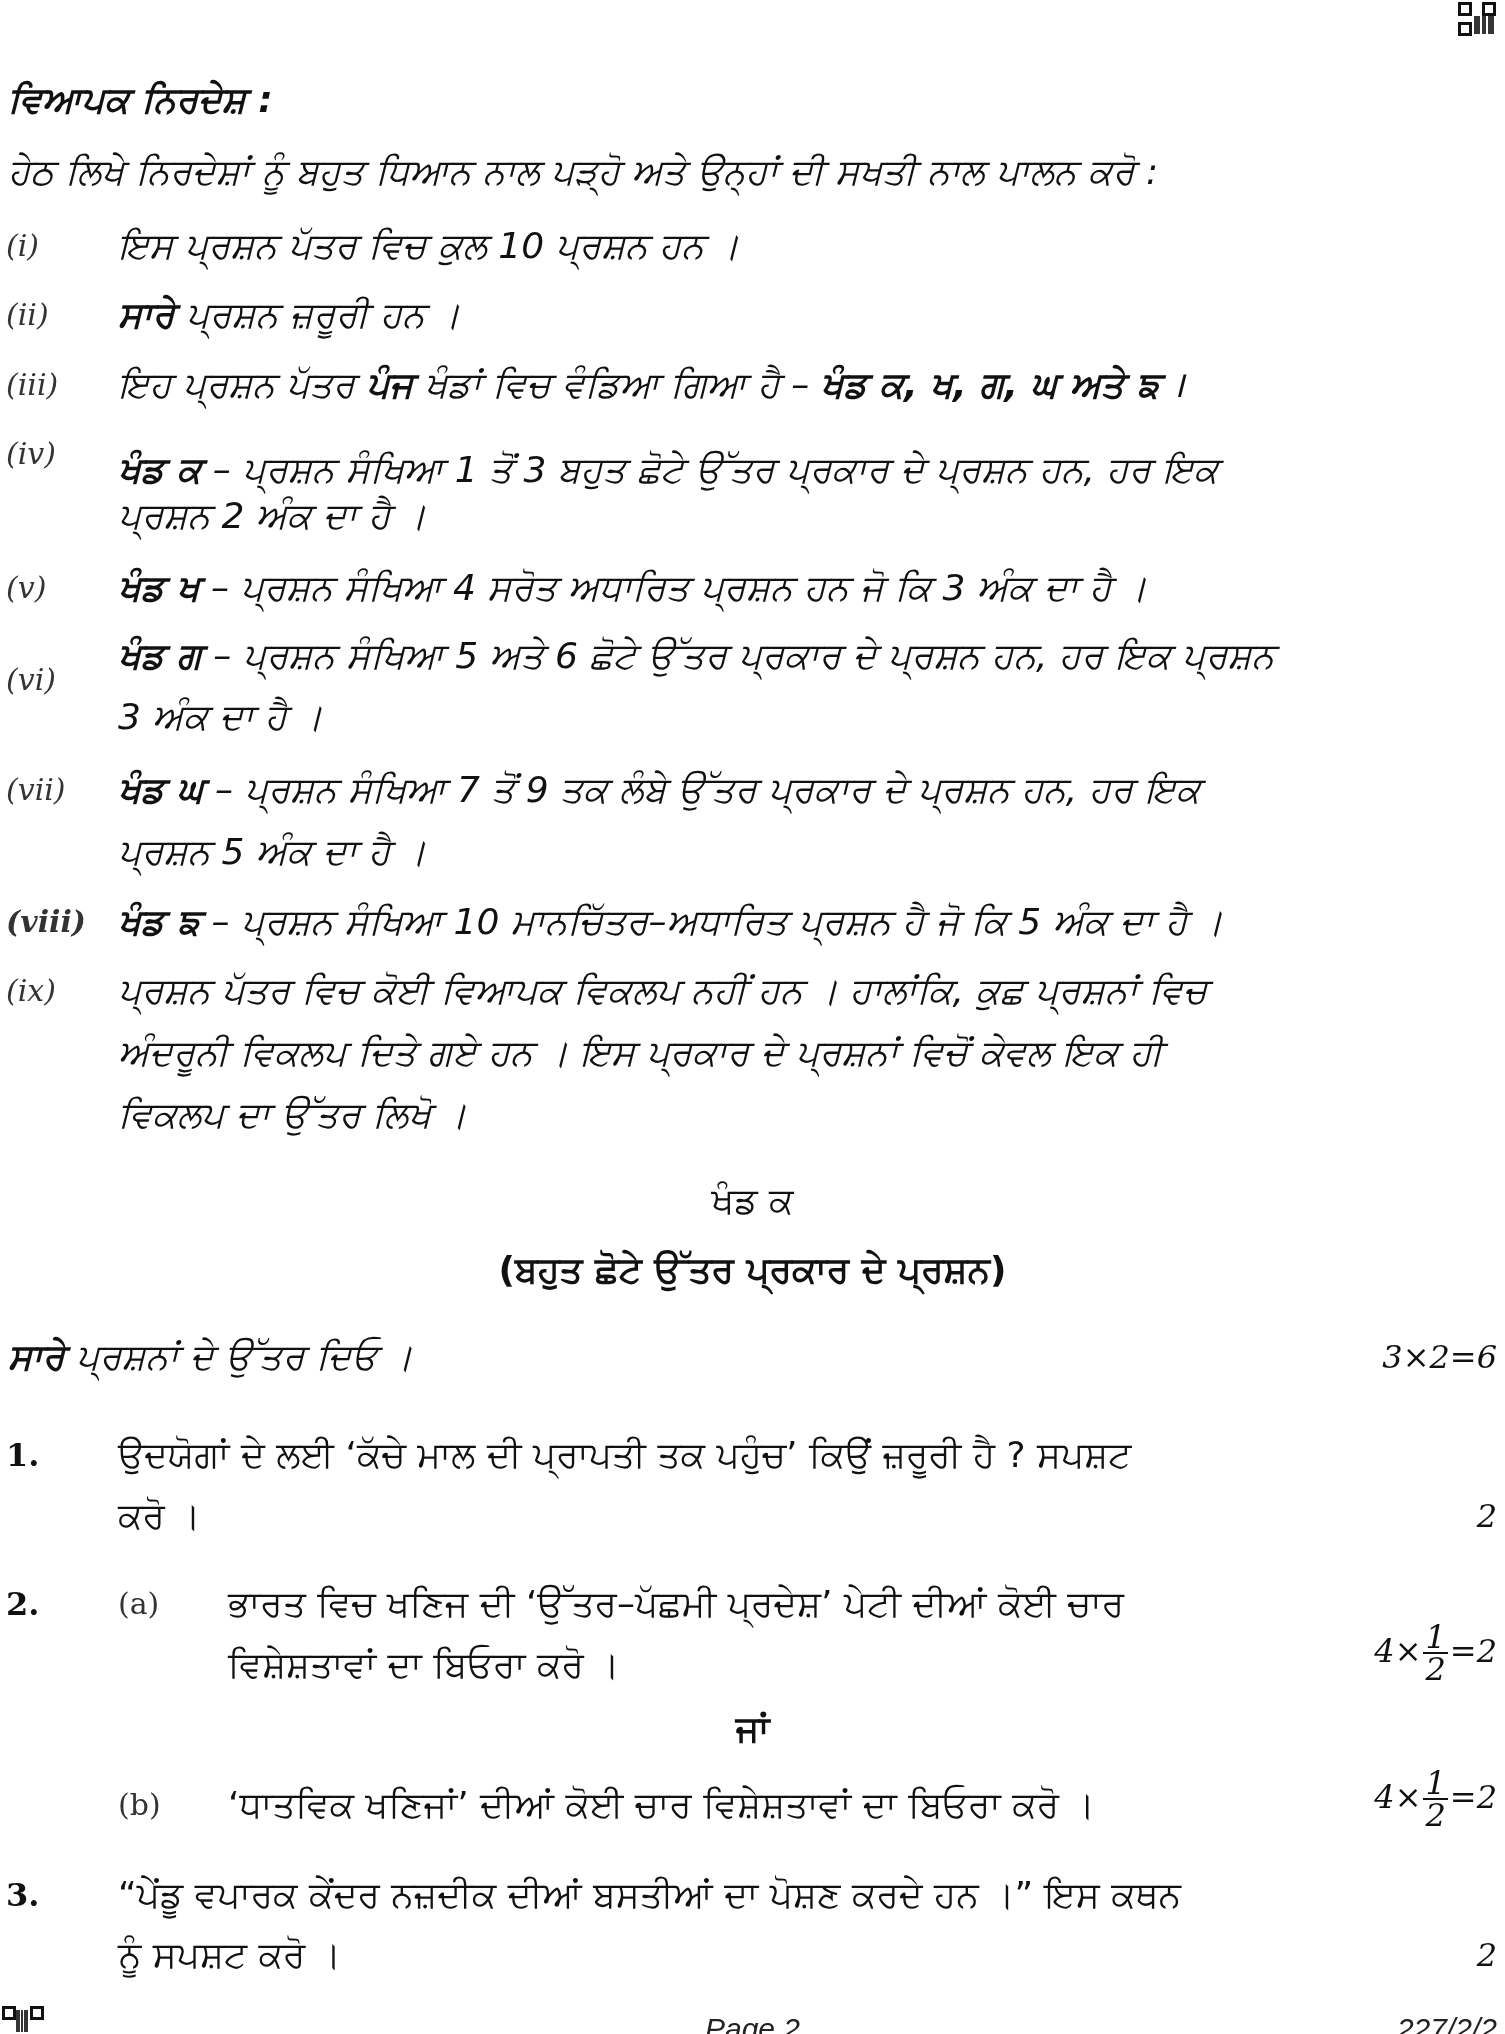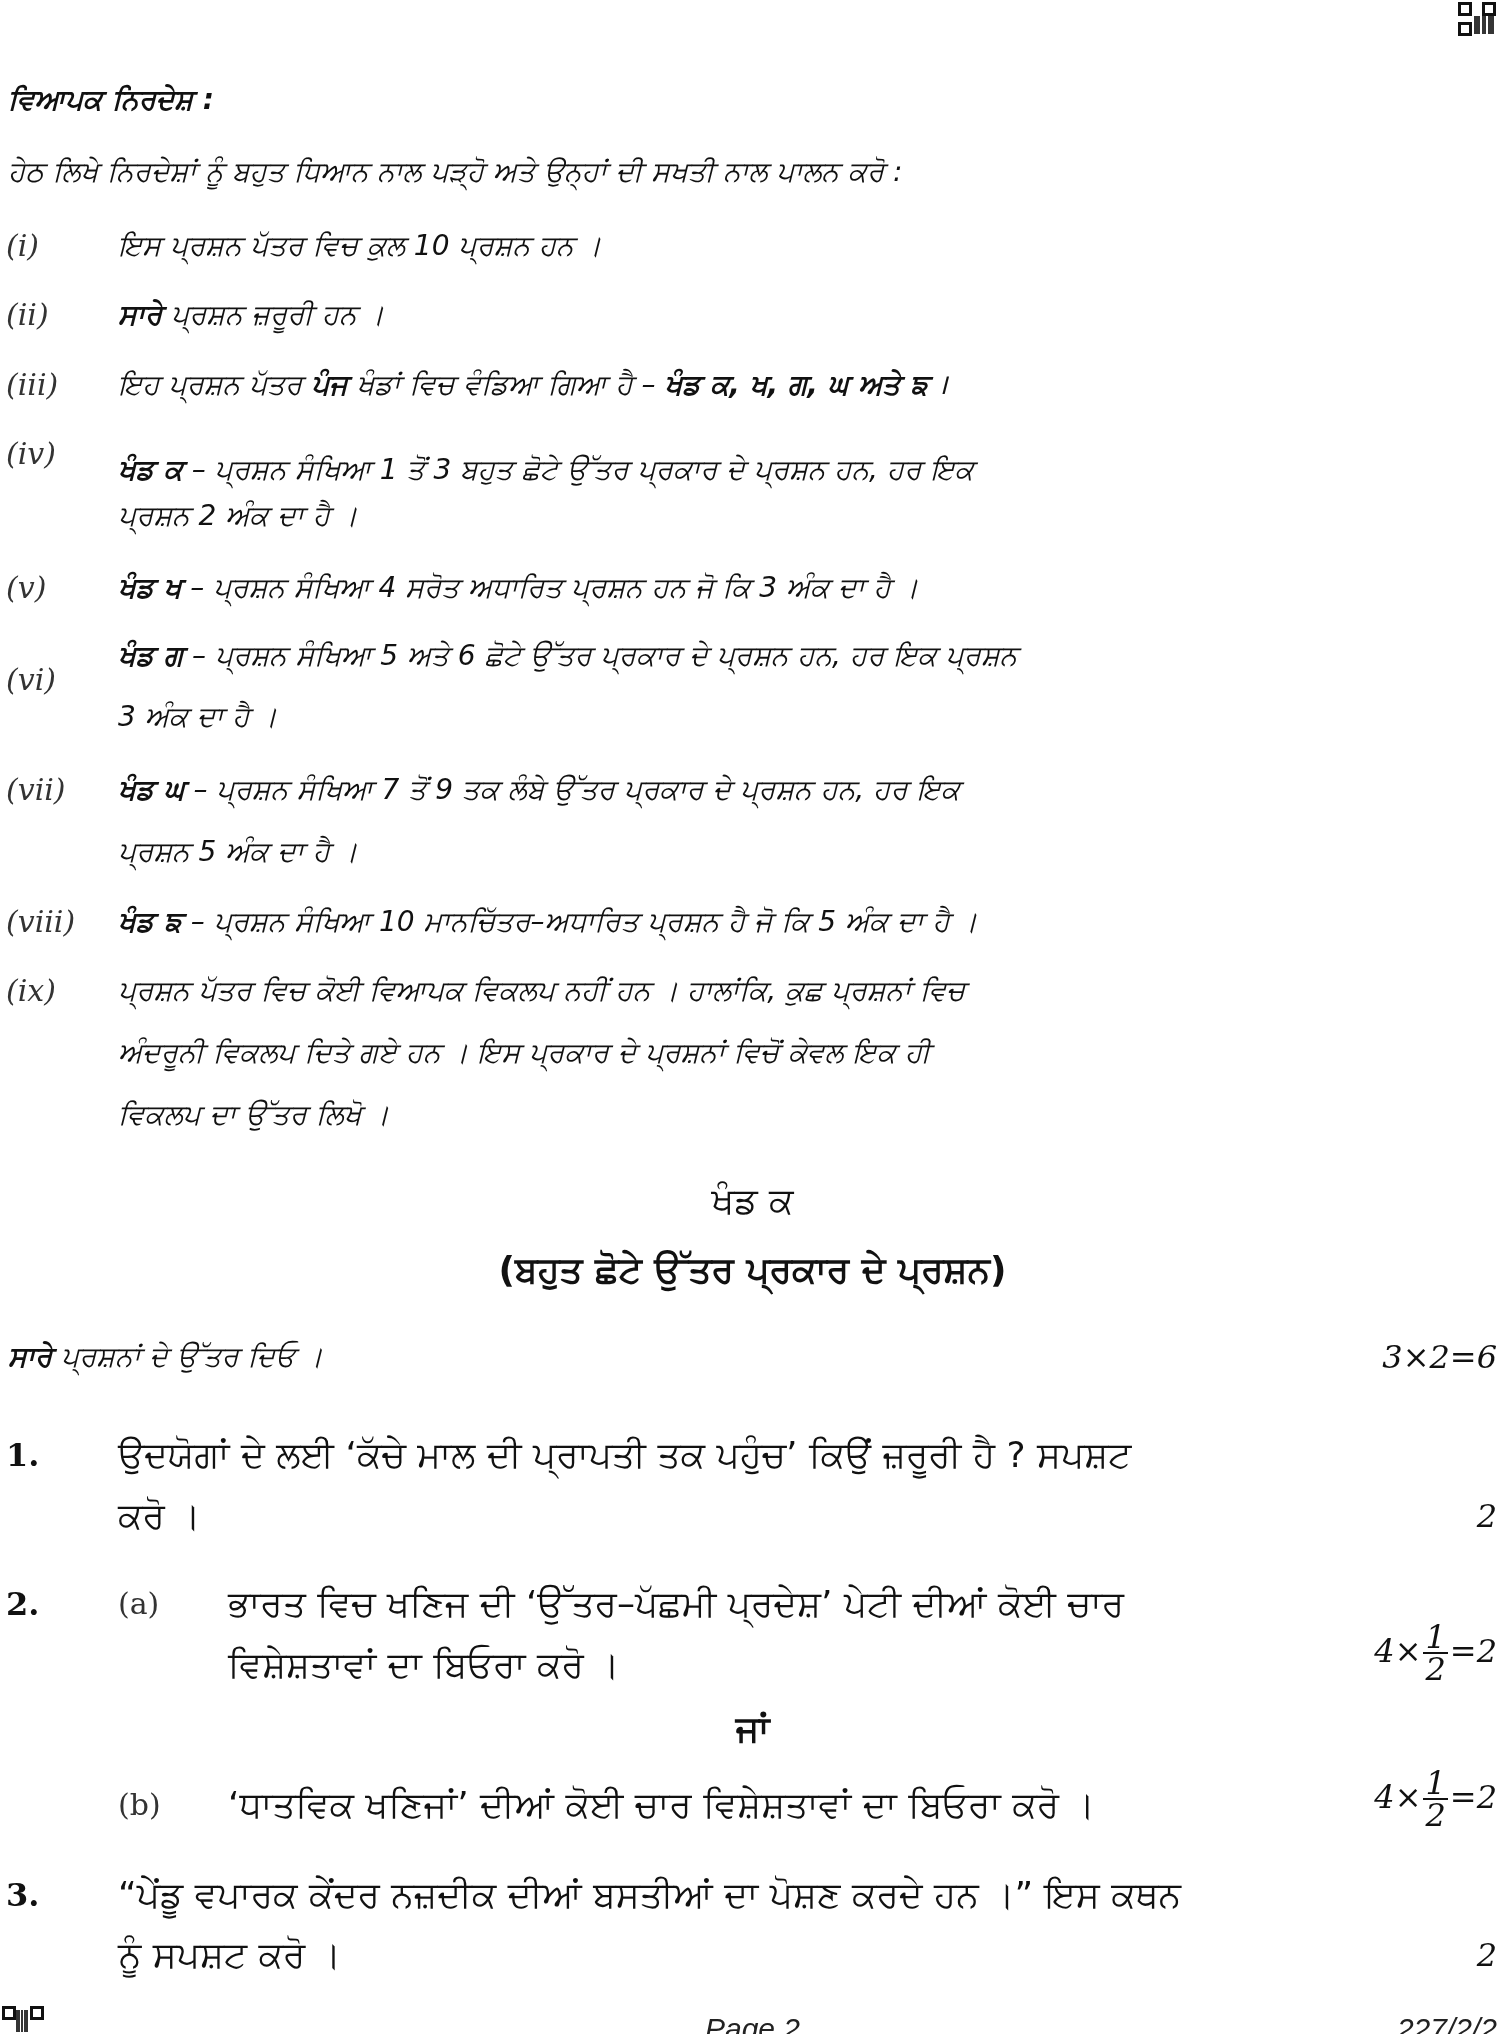--- a/index.html
+++ b/index.html
@@ -1,21 +1,21 @@
 <!DOCTYPE html>
 <html><head>
 <meta charset="utf-8">
 <style>
   html, body { margin: 0; padding: 0; background: #ffffff; }
   body {
     width: 1505px; height: 2034px; position: relative; overflow: hidden;
     font-family: "DejaVu Sans", sans-serif; color: #111111;
   }
   .abs { position: absolute; white-space: nowrap; }
-  .pa { font-size: 28px; line-height: 44px; font-style: italic; }
+  .pa { font-size: 36px; line-height: 44px; font-style: italic; }
   .pa-up { font-size: 36px; line-height: 44px; font-style: normal; }
   .b { font-weight: bold; }
   .num { font-family: "DejaVu Serif", serif; font-style: italic; color: #333; font-size: 30px; line-height: 44px; }
   .qn { font-family: "DejaVu Serif", serif; font-weight: bold; font-size: 32px; line-height: 44px; }
   .marks { font-family: "DejaVu Serif", serif; font-style: italic; font-size: 32px; line-height: 44px; text-align: right; }
   .center { left: 0; width: 1505px; text-align: center; }
   .frac { display: inline-block; vertical-align: middle; text-align: center; line-height: 30px; margin: 0 2px; }
   .frac span { display: block; }
   .frac .top { border-bottom: 2px solid #111; padding: 0 2px; }
   .qr { position: absolute; background:
@@ -68,21 +68,21 @@
   <span class="b">ਖੰਡ ਗ</span><span> – ਪ੍ਰਸ਼ਨ ਸੰਖਿਆ 5 ਅਤੇ 6 ਛੋਟੇ ਉੱਤਰ ਪ੍ਰਕਾਰ ਦੇ ਪ੍ਰਸ਼ਨ ਹਨ, ਹਰ ਇਕ ਪ੍ਰਸ਼ਨ</span>
 </div>
 <div class="abs pa" style="left:118px; top:695px;">3 ਅੰਕ ਦਾ ਹੈ ।</div>
 
 <div class="abs num" style="left:6px; top:768px;">(vii)</div>
 <div class="abs pa" style="left:118px; top:768px;">
   <span class="b">ਖੰਡ ਘ</span><span> – ਪ੍ਰਸ਼ਨ ਸੰਖਿਆ 7 ਤੋਂ 9 ਤਕ ਲੰਬੇ ਉੱਤਰ ਪ੍ਰਕਾਰ ਦੇ ਪ੍ਰਸ਼ਨ ਹਨ, ਹਰ ਇਕ</span>
 </div>
 <div class="abs pa" style="left:118px; top:830px;">ਪ੍ਰਸ਼ਨ 5 ਅੰਕ ਦਾ ਹੈ ।</div>
 
-<div class="abs num" style="left:6px; top:900px;">(viii)</div>
+<div class="abs num" style="left:6px; top:900px;font-weight:bold;">(viii)</div>
 <div class="abs pa" style="left:118px; top:900px;">
   <span class="b">ਖੰਡ ਙ</span><span> – ਪ੍ਰਸ਼ਨ ਸੰਖਿਆ 10 ਮਾਨਚਿੱਤਰ–ਅਧਾਰਿਤ ਪ੍ਰਸ਼ਨ ਹੈ ਜੋ ਕਿ 5 ਅੰਕ ਦਾ ਹੈ ।</span>
 </div>
 
 <div class="abs num" style="left:6px; top:969px;">(ix)</div>
 <div class="abs pa" style="left:118px; top:969px;">ਪ੍ਰਸ਼ਨ ਪੱਤਰ ਵਿਚ ਕੋਈ ਵਿਆਪਕ ਵਿਕਲਪ ਨਹੀਂ ਹਨ । ਹਾਲਾਂਕਿ, ਕੁਛ ਪ੍ਰਸ਼ਨਾਂ ਵਿਚ</div>
 <div class="abs pa" style="left:118px; top:1031px;">ਅੰਦਰੂਨੀ ਵਿਕਲਪ ਦਿਤੇ ਗਏ ਹਨ । ਇਸ ਪ੍ਰਕਾਰ ਦੇ ਪ੍ਰਸ਼ਨਾਂ ਵਿਚੋਂ ਕੇਵਲ ਇਕ ਹੀ</div>
 <div class="abs pa" style="left:118px; top:1093px;">ਵਿਕਲਪ ਦਾ ਉੱਤਰ ਲਿਖੋ ।</div>
 
 <div class="abs pa-up center" style="top:1179px;">ਖੰਡ ਕ</div>

